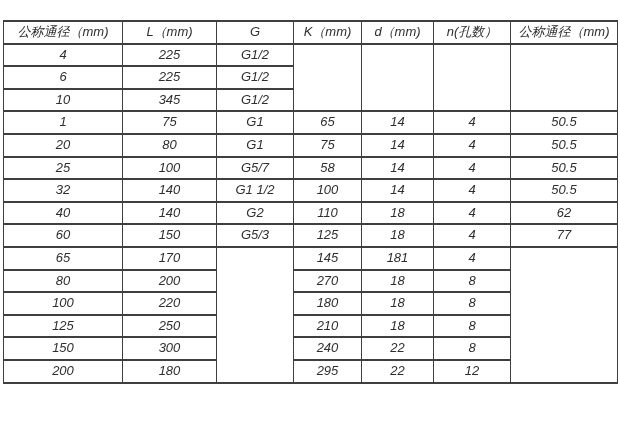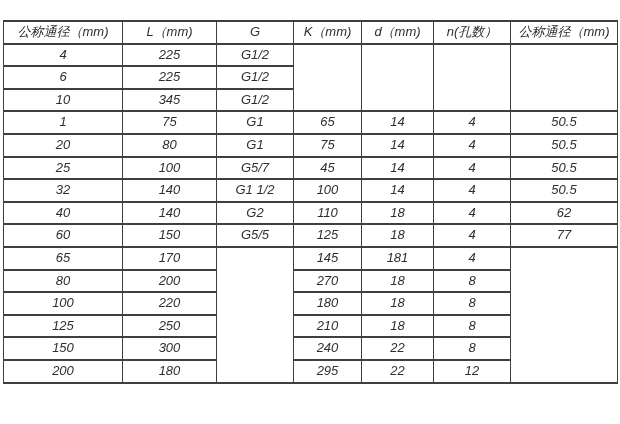--- a/index.html
+++ b/index.html
@@ -96,21 +96,21 @@
         <td>G1</td>
         <td>75</td>
         <td>14</td>
         <td>4</td>
         <td>50.5</td>
       </tr>
       <tr>
         <td>25</td>
         <td>100</td>
         <td>G5/7</td>
-        <td>45</td>
+        <td>58</td>
         <td>14</td>
         <td>4</td>
         <td>50.5</td>
       </tr>
       <tr>
         <td>32</td>
         <td>140</td>
         <td>G1 1/2</td>
         <td>100</td>
         <td>14</td>
@@ -122,21 +122,21 @@
         <td>140</td>
         <td>G2</td>
         <td>110</td>
         <td>18</td>
         <td>4</td>
         <td>62</td>
       </tr>
       <tr>
         <td>60</td>
         <td>150</td>
-        <td>G5/5</td>
+        <td>G5/3</td>
         <td>125</td>
         <td>18</td>
         <td>4</td>
         <td>77</td>
       </tr>
 
       <tr>
         <td>65</td>
         <td>170</td>
         <td rowspan="6"></td>

